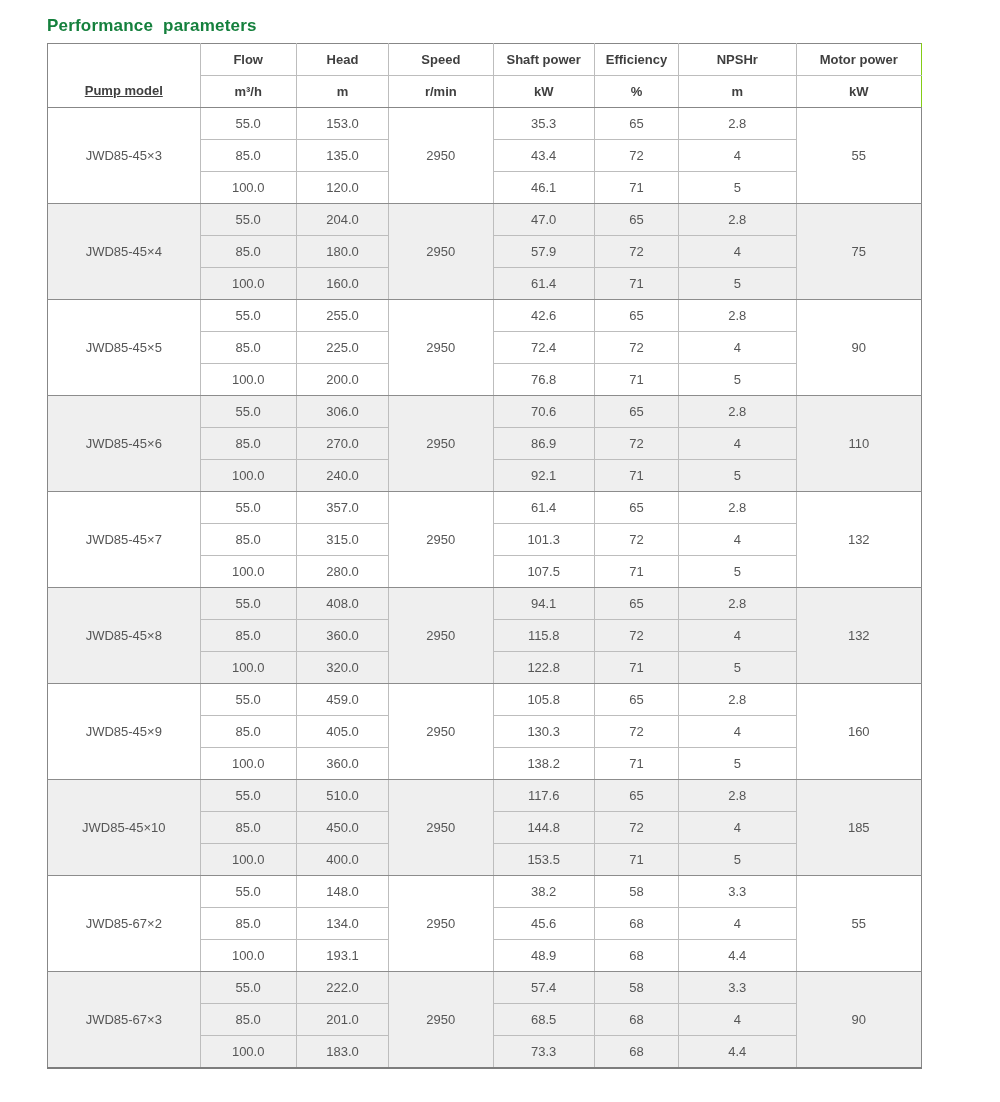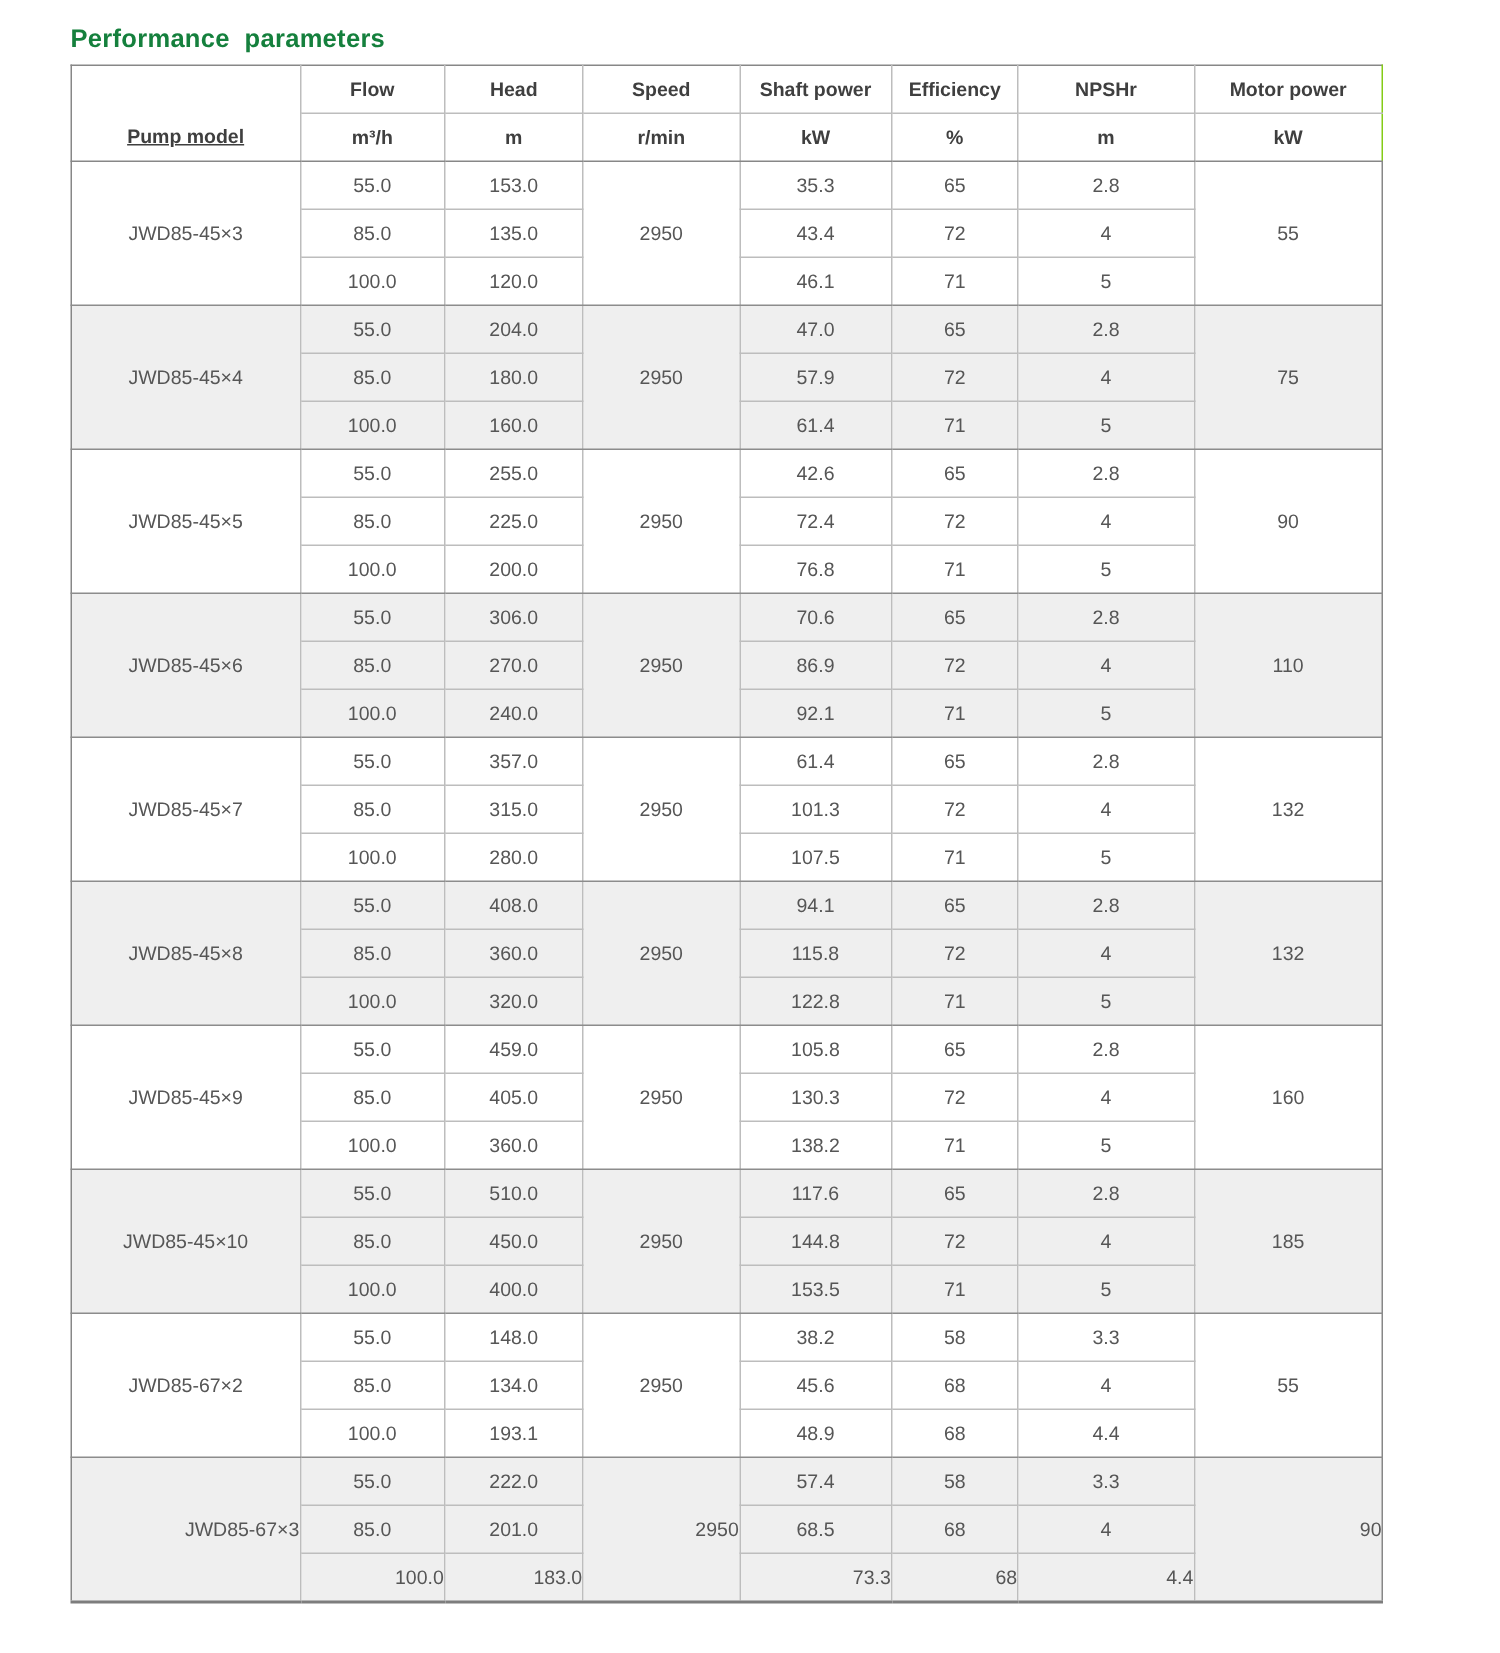--- a/index.html
+++ b/index.html
@@ -77,21 +77,21 @@
   .perf tbody tr.r0 td { border-top: 1px solid #8c8c8c; }
   .perf tbody tr.r2 td { border-bottom: 1px solid #8c8c8c; margin-left: 21px; }
   .perf tbody td.span3 { border-bottom: 1px solid #8c8c8c; }
 
   
   .perf tbody td.col-model { border-left: 1px solid #878787; }
   .perf tbody td.col-motor { border-right: 1px solid #878787; }
 
   
   .perf tbody tr.last-row td,
-  .perf tbody td.span3.last-group { border-bottom: 2px solid #7d7d7d; text-align: right; }
+  .perf tbody td.span3.last-group { border-bottom: 2px solid #7d7d7d; }
 </style>
 </head>
 <body>
 
 <div class="page">
   <h1 class="page-title">Performance parameters</h1>
 
   <table class="perf">
     <colgroup>
       <col class="c-model">

